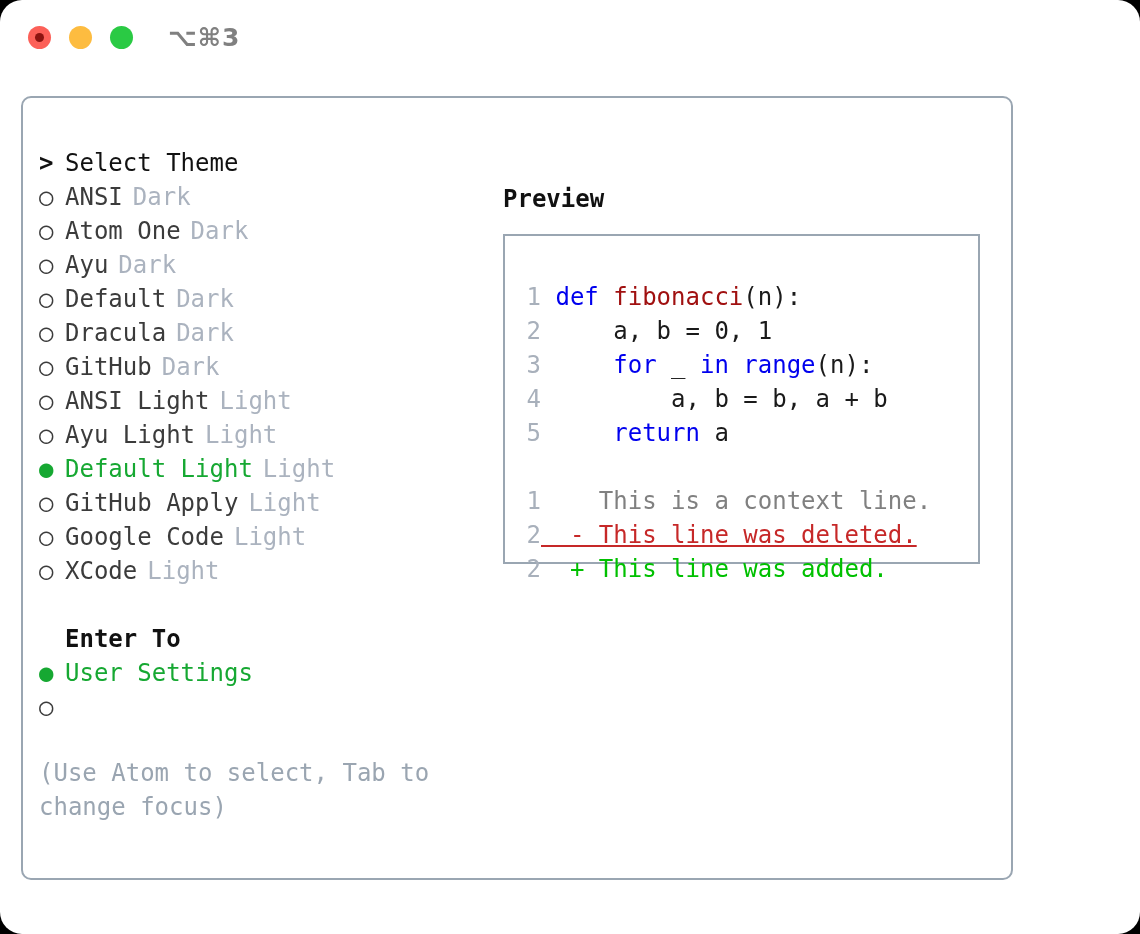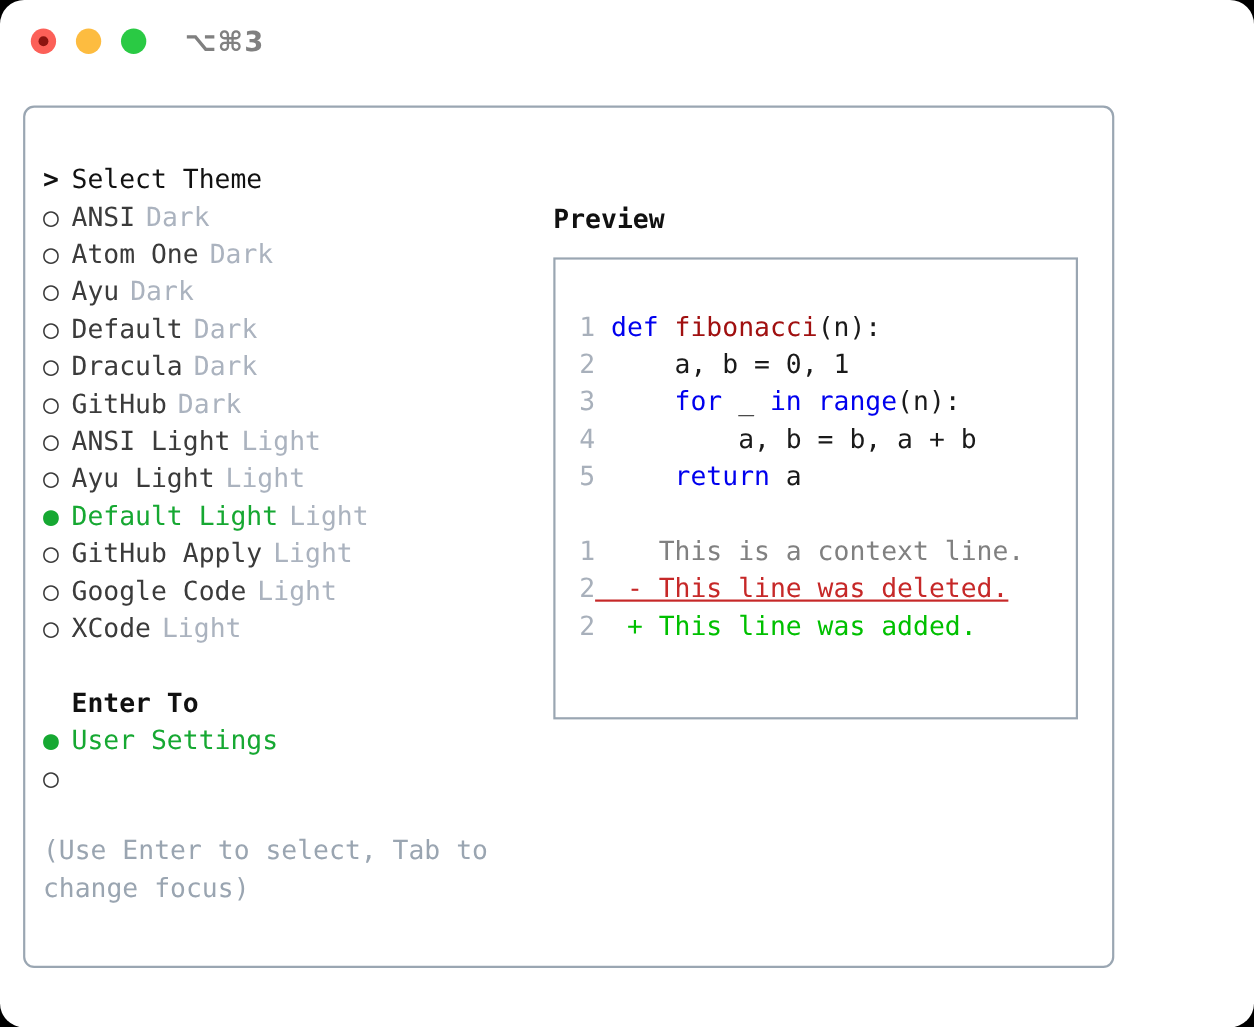--- a/index.html
+++ b/index.html
@@ -161,21 +161,21 @@
   .preview-title {
     font-size: 24px;
     line-height: 34px;
     font-weight: bold;
     color: #111111;
     letter-spacing: 0px;
   }
   .preview-box {
     margin-top: 18px;
     width: 477px;
-    height: 420px;
+    height: 330px;
     border: 2px solid #9aa6b2;
     box-sizing: border-box;
     background: #ffffff;
     position: relative;
   }
   .code {
     position: absolute;
     left: 14px;
     top: 44px;
     font-size: 24px;
@@ -237,21 +237,21 @@
 
         <div class="spacer-row"></div>
 
         <div class="section-title">Enter To</div>
 
         <div id="apply-items">
             <div class="row selected"><span class="marker">●</span><span class="label">User Settings</span></div>
             <div class="row"><span class="marker">○</span></div>
           </div>
 
-        <div class="hint">(Use Enter to select, Tab to change focus)</div>
+        <div class="hint">(Use Atom to select, Tab to change focus)</div>
       </div>
 
       <div class="right-col">
         <div class="preview-title">Preview</div>
         <div class="preview-box">
           <div class="code" id="code-area"><div class="code-line"><span class="ln">1</span><span class="plain"> </span><span class="kw">def </span><span class="fn">fibonacci</span><span class="plain">(n):</span></div><div class="code-line"><span class="ln">2</span><span class="plain"> </span><span class="plain">    a, b = 0, 1</span></div><div class="code-line"><span class="ln">3</span><span class="plain"> </span><span class="plain">    </span><span class="kw">for</span><span class="plain"> _ </span><span class="kw">in range</span><span class="plain">(n):</span></div><div class="code-line"><span class="ln">4</span><span class="plain"> </span><span class="plain">        a, b = b, a + b</span></div><div class="code-line"><span class="ln">5</span><span class="plain"> </span><span class="plain">    </span><span class="kw">return</span><span class="plain"> a</span></div><div class="blank-line"></div><div class="code-line"><span class="ln">1</span><span class="ctx">    This is a context line.</span></div><div class="code-line"><span class="ln">2</span><span class="del">  - This line was deleted.</span></div><div class="code-line"><span class="ln">2</span><span class="add">  + This line was added.</span></div></div>
         </div>
       </div>
 
     </div>

